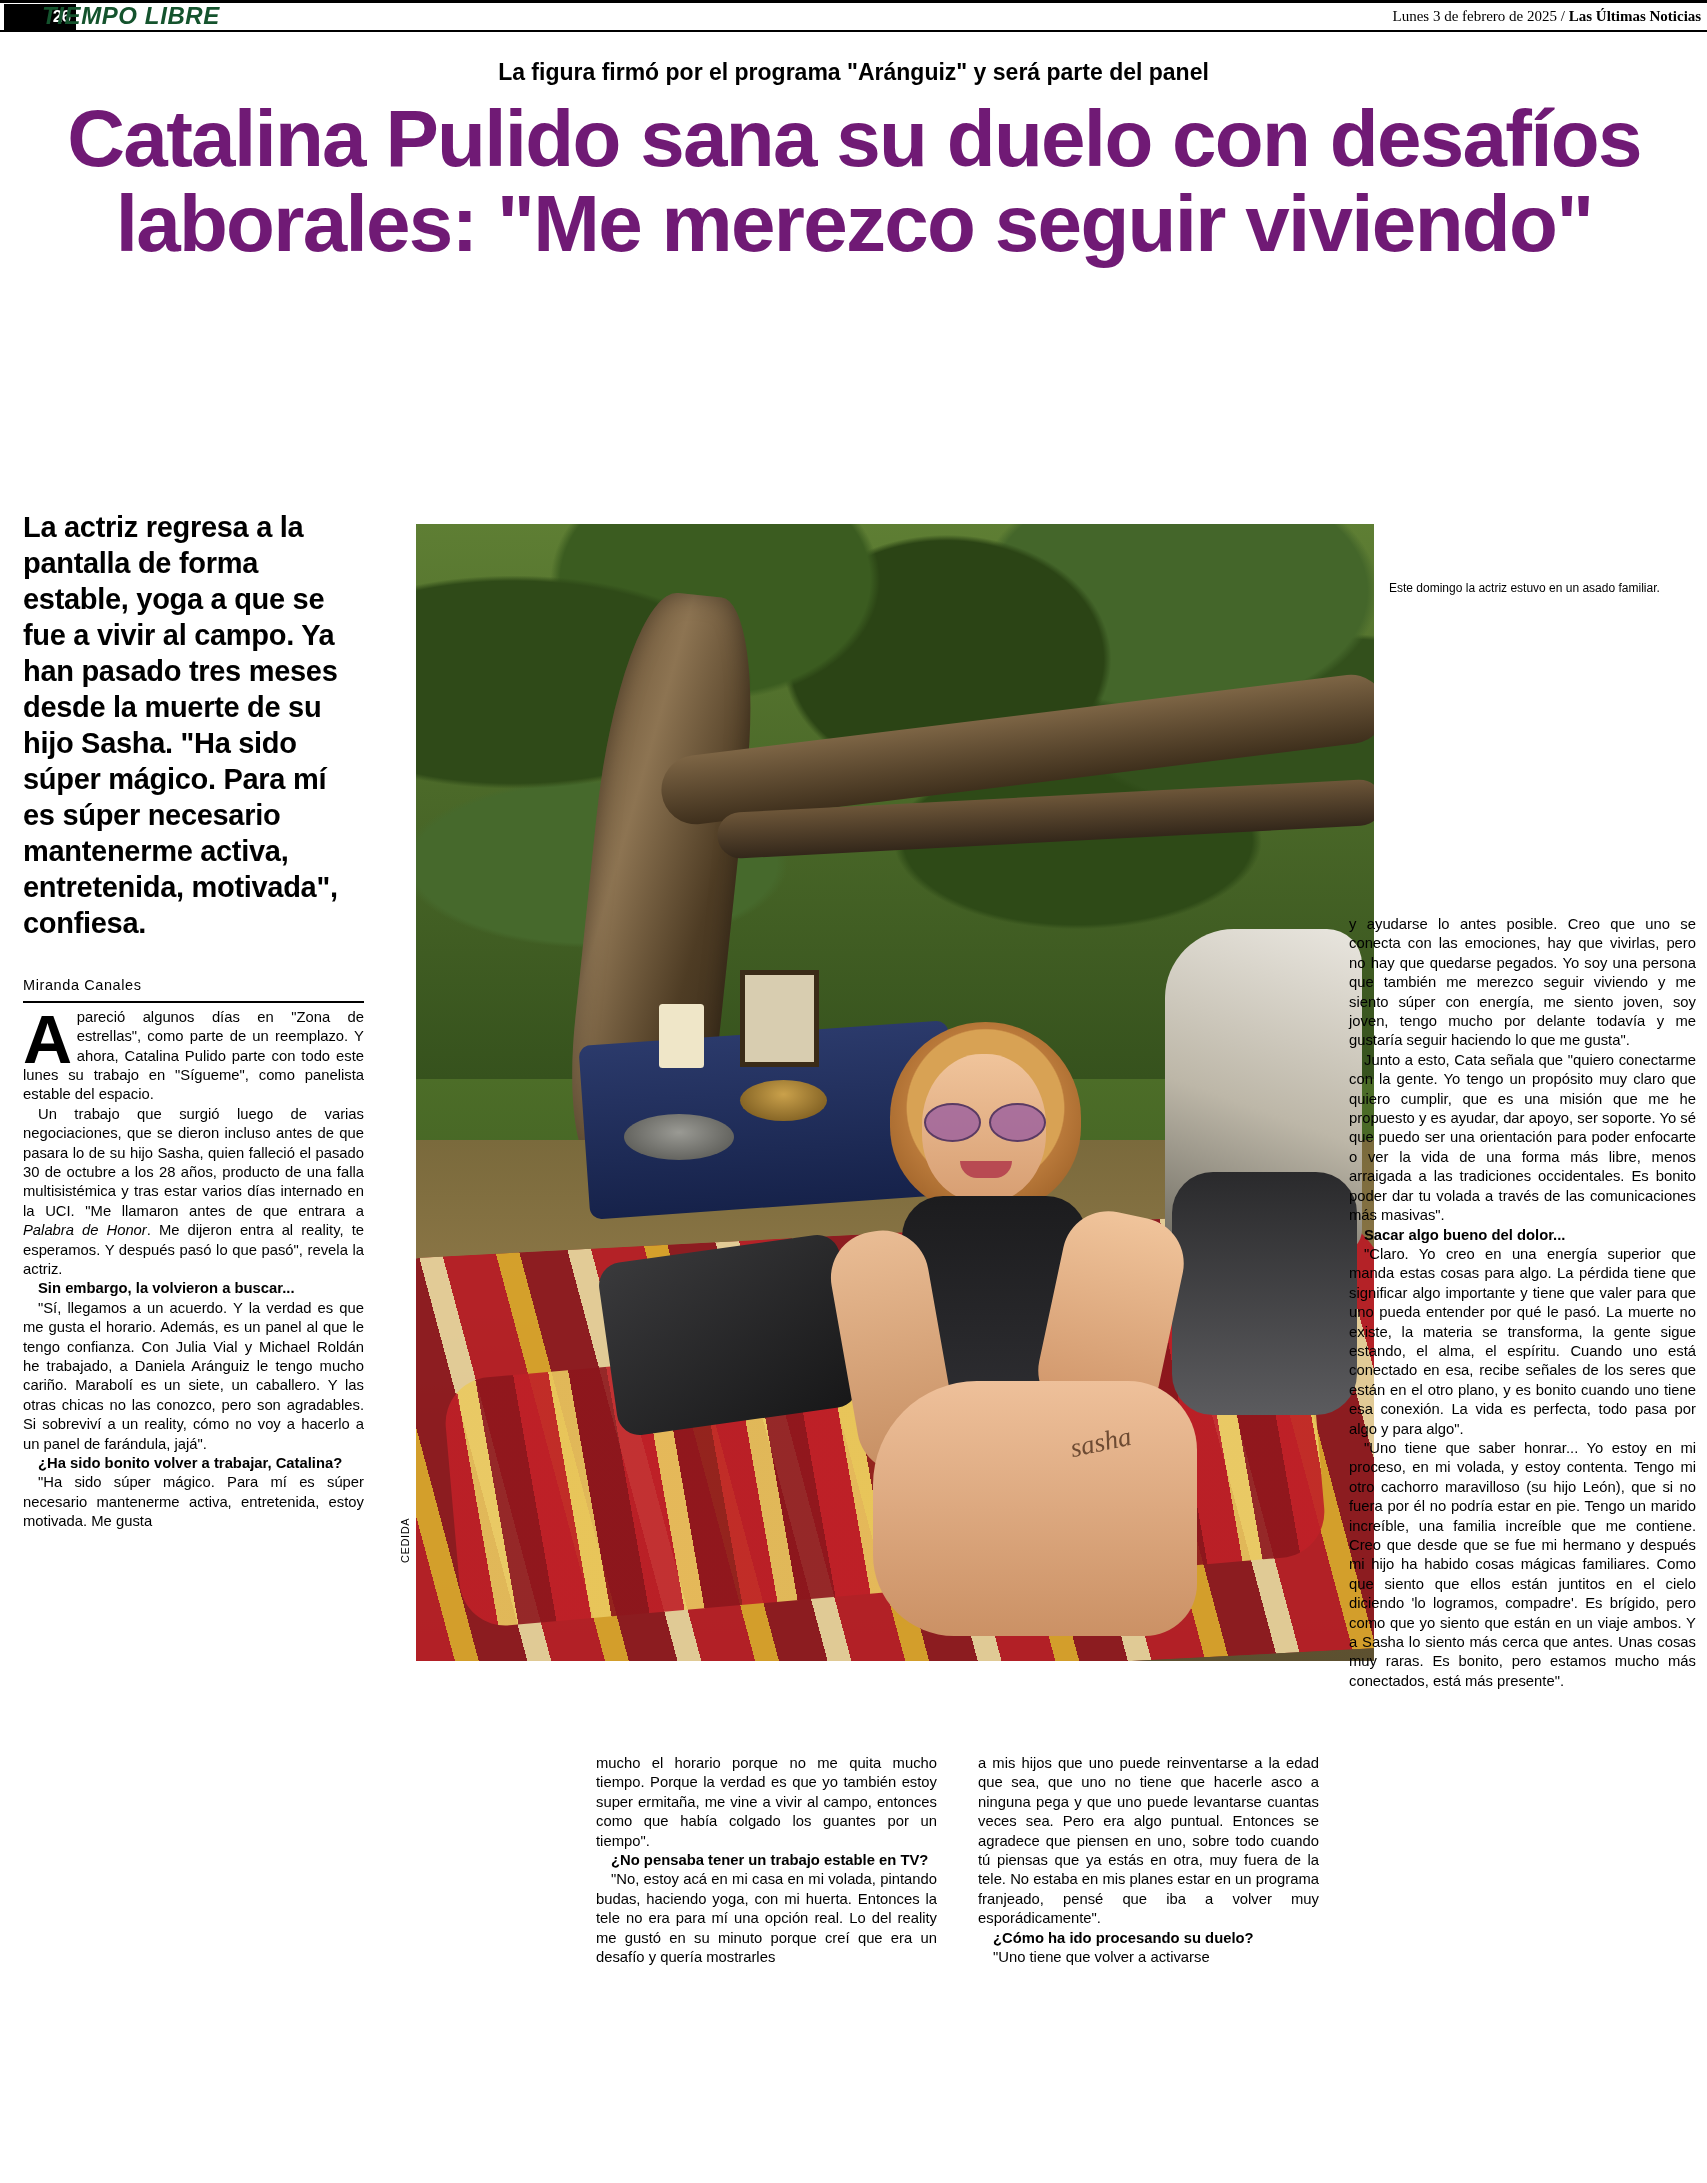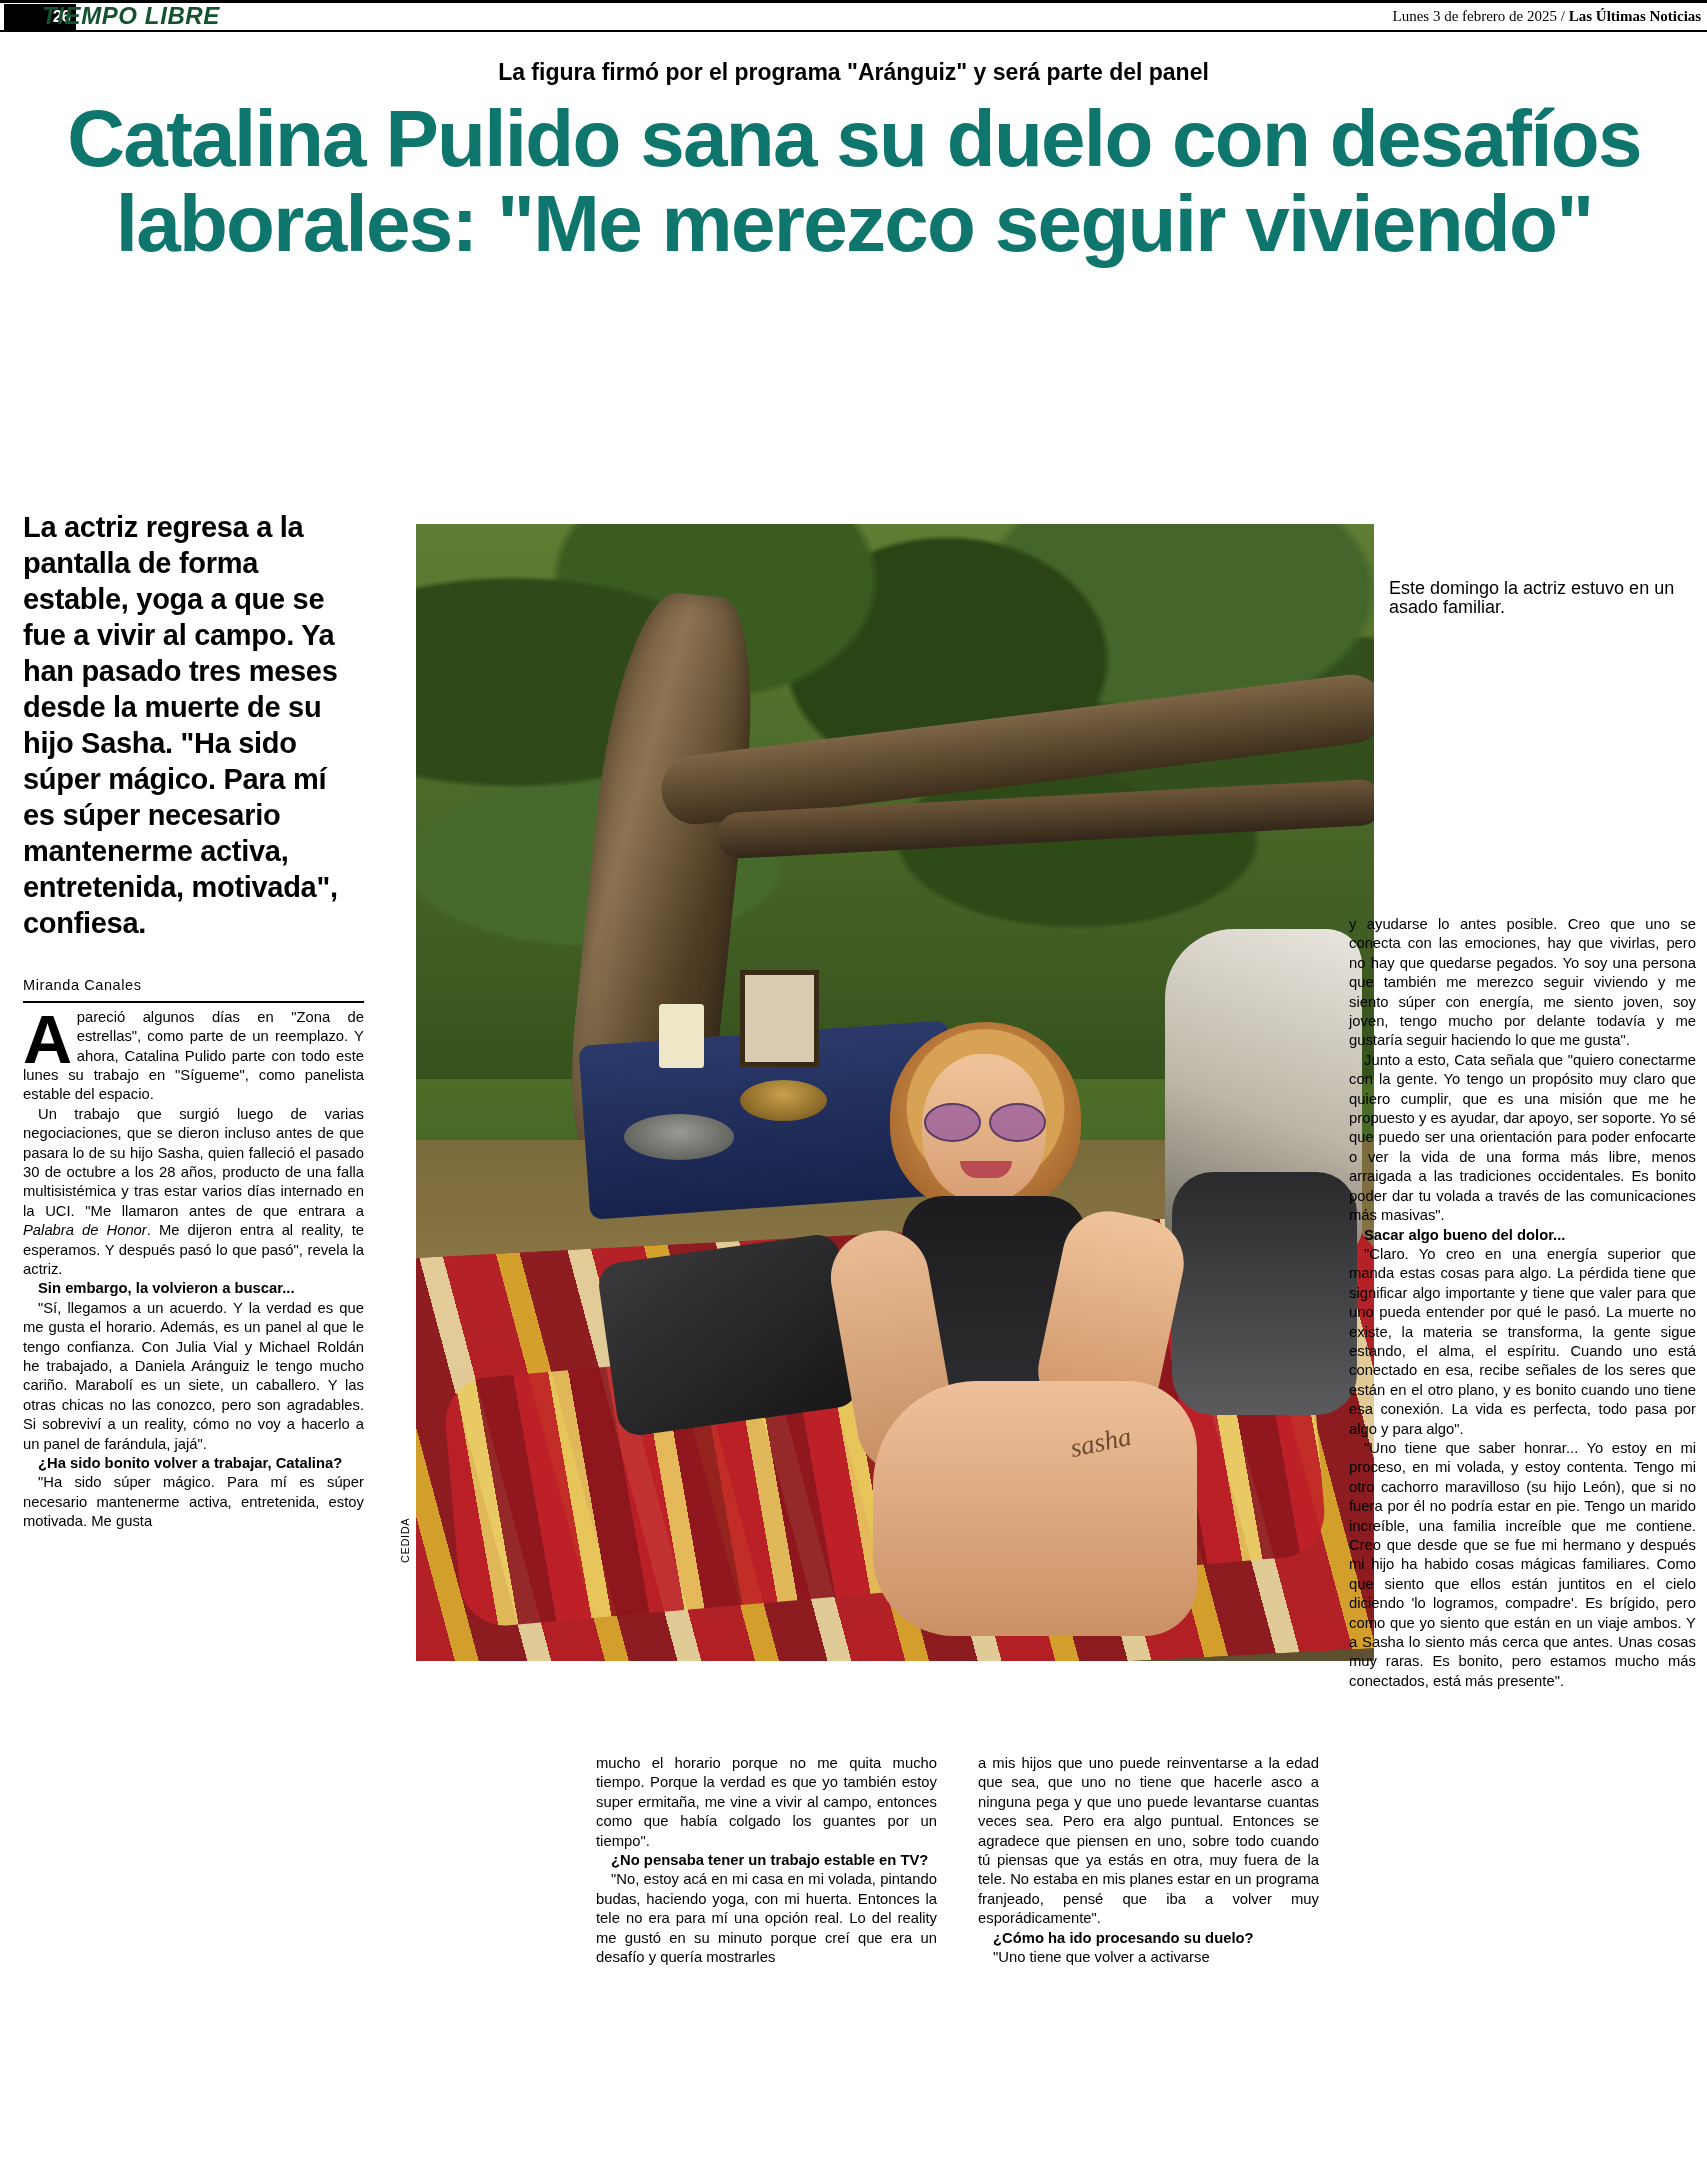--- a/index.html
+++ b/index.html
@@ -98,21 +98,21 @@
     position: absolute;
     top: 96px;
     left: 35px;
     width: 1638px;
     text-align: center;
     font-family: "Liberation Sans", sans-serif;
     font-weight: bold;
     font-size: 80px;
     line-height: 85px;
     letter-spacing: -1.7px;
-    color: #0f766e;
+    color: #701a75;
   }
 
   
   .col-left {
     position: absolute;
     top: 509px;
     left: 23px;
     width: 341px;
   }
   .lead-text {
@@ -190,21 +190,21 @@
     color: #000;
     transform: rotate(-90deg);
     transform-origin: left top;
   }
   .photo-caption {
     position: absolute;
     top: 579px;
     left: 1389px;
     width: 301px;
     font-family: "Liberation Sans", sans-serif;
-    font-size: 18px;
+    font-size: 12px;
     line-height: 18.5px;
     color: #000;
   }
 
   
   .ph-sky {
     position: absolute; inset: 0;
     background: linear-gradient(#b9cf86 0%, #7d9c4a 18%, #4f7029 45%, #3d5c21 70%, #6d7c3a 100%);
   }
   .ph-canopy {

